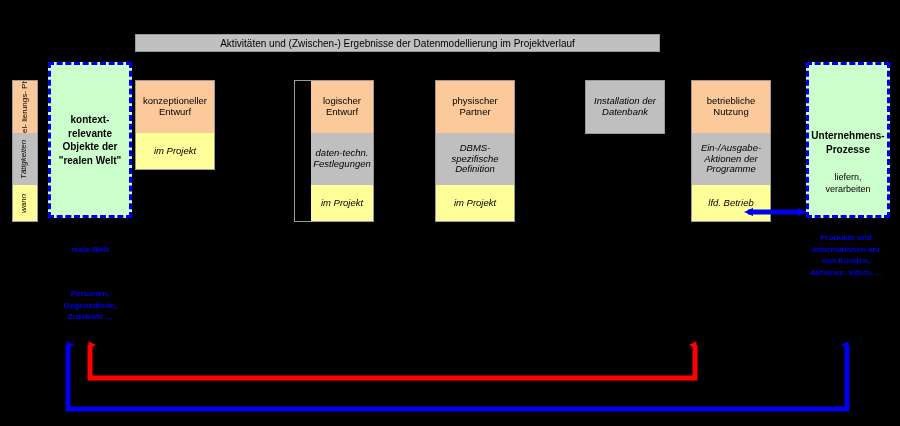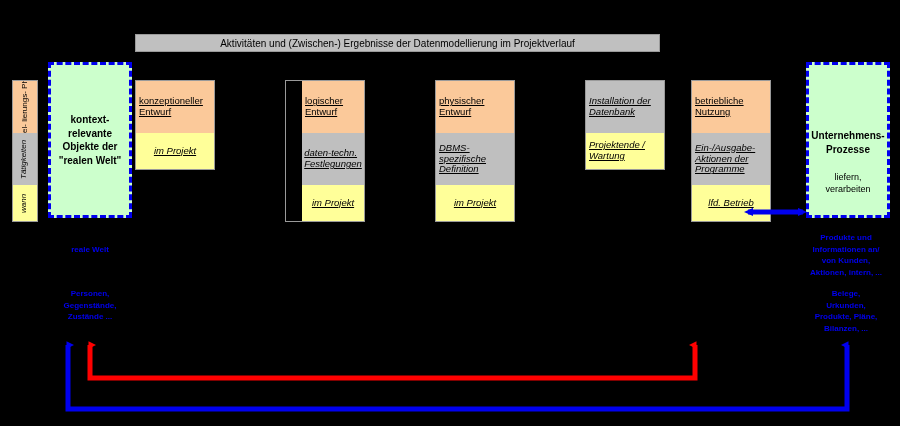--- a/index.html
+++ b/index.html
@@ -41,24 +41,24 @@
     position: absolute;
     width: 80px;
     box-sizing: border-box;
     border: 1px solid #9a9a9a;
   }
   .cell {
     box-sizing: border-box;
     display: flex;
     align-items: center;
     justify-content: center;
+    text-align: center;
     color: #000000;
     padding: 2px 3px;
     line-height: 1.15;
-    text-decoration: underline;
   }
   .cell-phase {
     background: #fbc99a;
     height: 52px;
     font-size: 9.5px;
   }
   .cell-task {
     background: #bfbfbf;
     height: 52px;
     font-size: 9.5px;
@@ -177,42 +177,40 @@
       <span>wann</span>
     </div>
   </div>
 
   <div class="col" style="left:135px; top:80px;">
     <div class="cell cell-phase">konzeptioneller
 Entwurf</div>
     <div class="cell cell-when">im Projekt</div>
   </div>
 
-  <div class="col" style="left:285px; top:80px;padding-left:16px;">
+  <div class="col" style="left:294px; top:80px;padding-left:16px;">
     <div class="cell cell-phase">logischer
 Entwurf</div>
     <div class="cell cell-task">daten-techn.
 Festlegungen</div>
     <div class="cell cell-when">im Projekt</div>
   </div>
 
   <div class="col" style="left:435px; top:80px;">
     <div class="cell cell-phase">physischer
-Entwurf</div>
+Partner</div>
     <div class="cell cell-task">DBMS-
 spezifische
 Definition</div>
     <div class="cell cell-when">im Projekt</div>
   </div>
 
   <div class="col" style="left:585px; top:80px;">
     <div class="cell cell-task">Installation der
 Datenbank</div>
-    <div class="cell cell-when">Projektende /
-Wartung</div>
   </div>
 
   <div class="col" style="left:691px; top:80px;">
     <div class="cell cell-phase">betriebliche
 Nutzung</div>
     <div class="cell cell-task">Ein-/Ausgabe-
 Aktionen der
 Programme</div>
     <div class="cell cell-when">lfd. Betrieb</div>
   </div>
@@ -232,24 +230,20 @@
   </div>
 
   <div class="note" id="note-reale-welt">reale Welt</div>
   <div class="note" id="note-left-list">Personen,
 Gegenstände,
 Zustände ...</div>
   <div class="note" id="note-right-top">Produkte und
 Informationen an/
 von Kunden,
 Aktionen, intern, ...</div>
-  <div class="note" id="note-right-bot">Belege,
-Urkunden,
-Produkte, Pläne,
-Bilanzen, ...</div>
 
   <svg id="arrows" viewBox="0 0 900 426">
     <defs>
       <marker id="arr-blue" markerWidth="8" markerHeight="8" refX="4" refY="6" orient="auto" markerUnits="userSpaceOnUse">
         <path d="M4,0 L0.3,7.5 L7.7,7.5 Z" fill="#0000ee"></path>
       </marker>
       <marker id="arr-red" markerWidth="8" markerHeight="8" refX="4" refY="6" orient="auto" markerUnits="userSpaceOnUse">
         <path d="M4,0 L0.3,7.5 L7.7,7.5 Z" fill="#ff0000"></path>
       </marker>
       <marker id="arr-blue-r" markerWidth="9" markerHeight="9" refX="5" refY="4.5" orient="auto" markerUnits="userSpaceOnUse">

